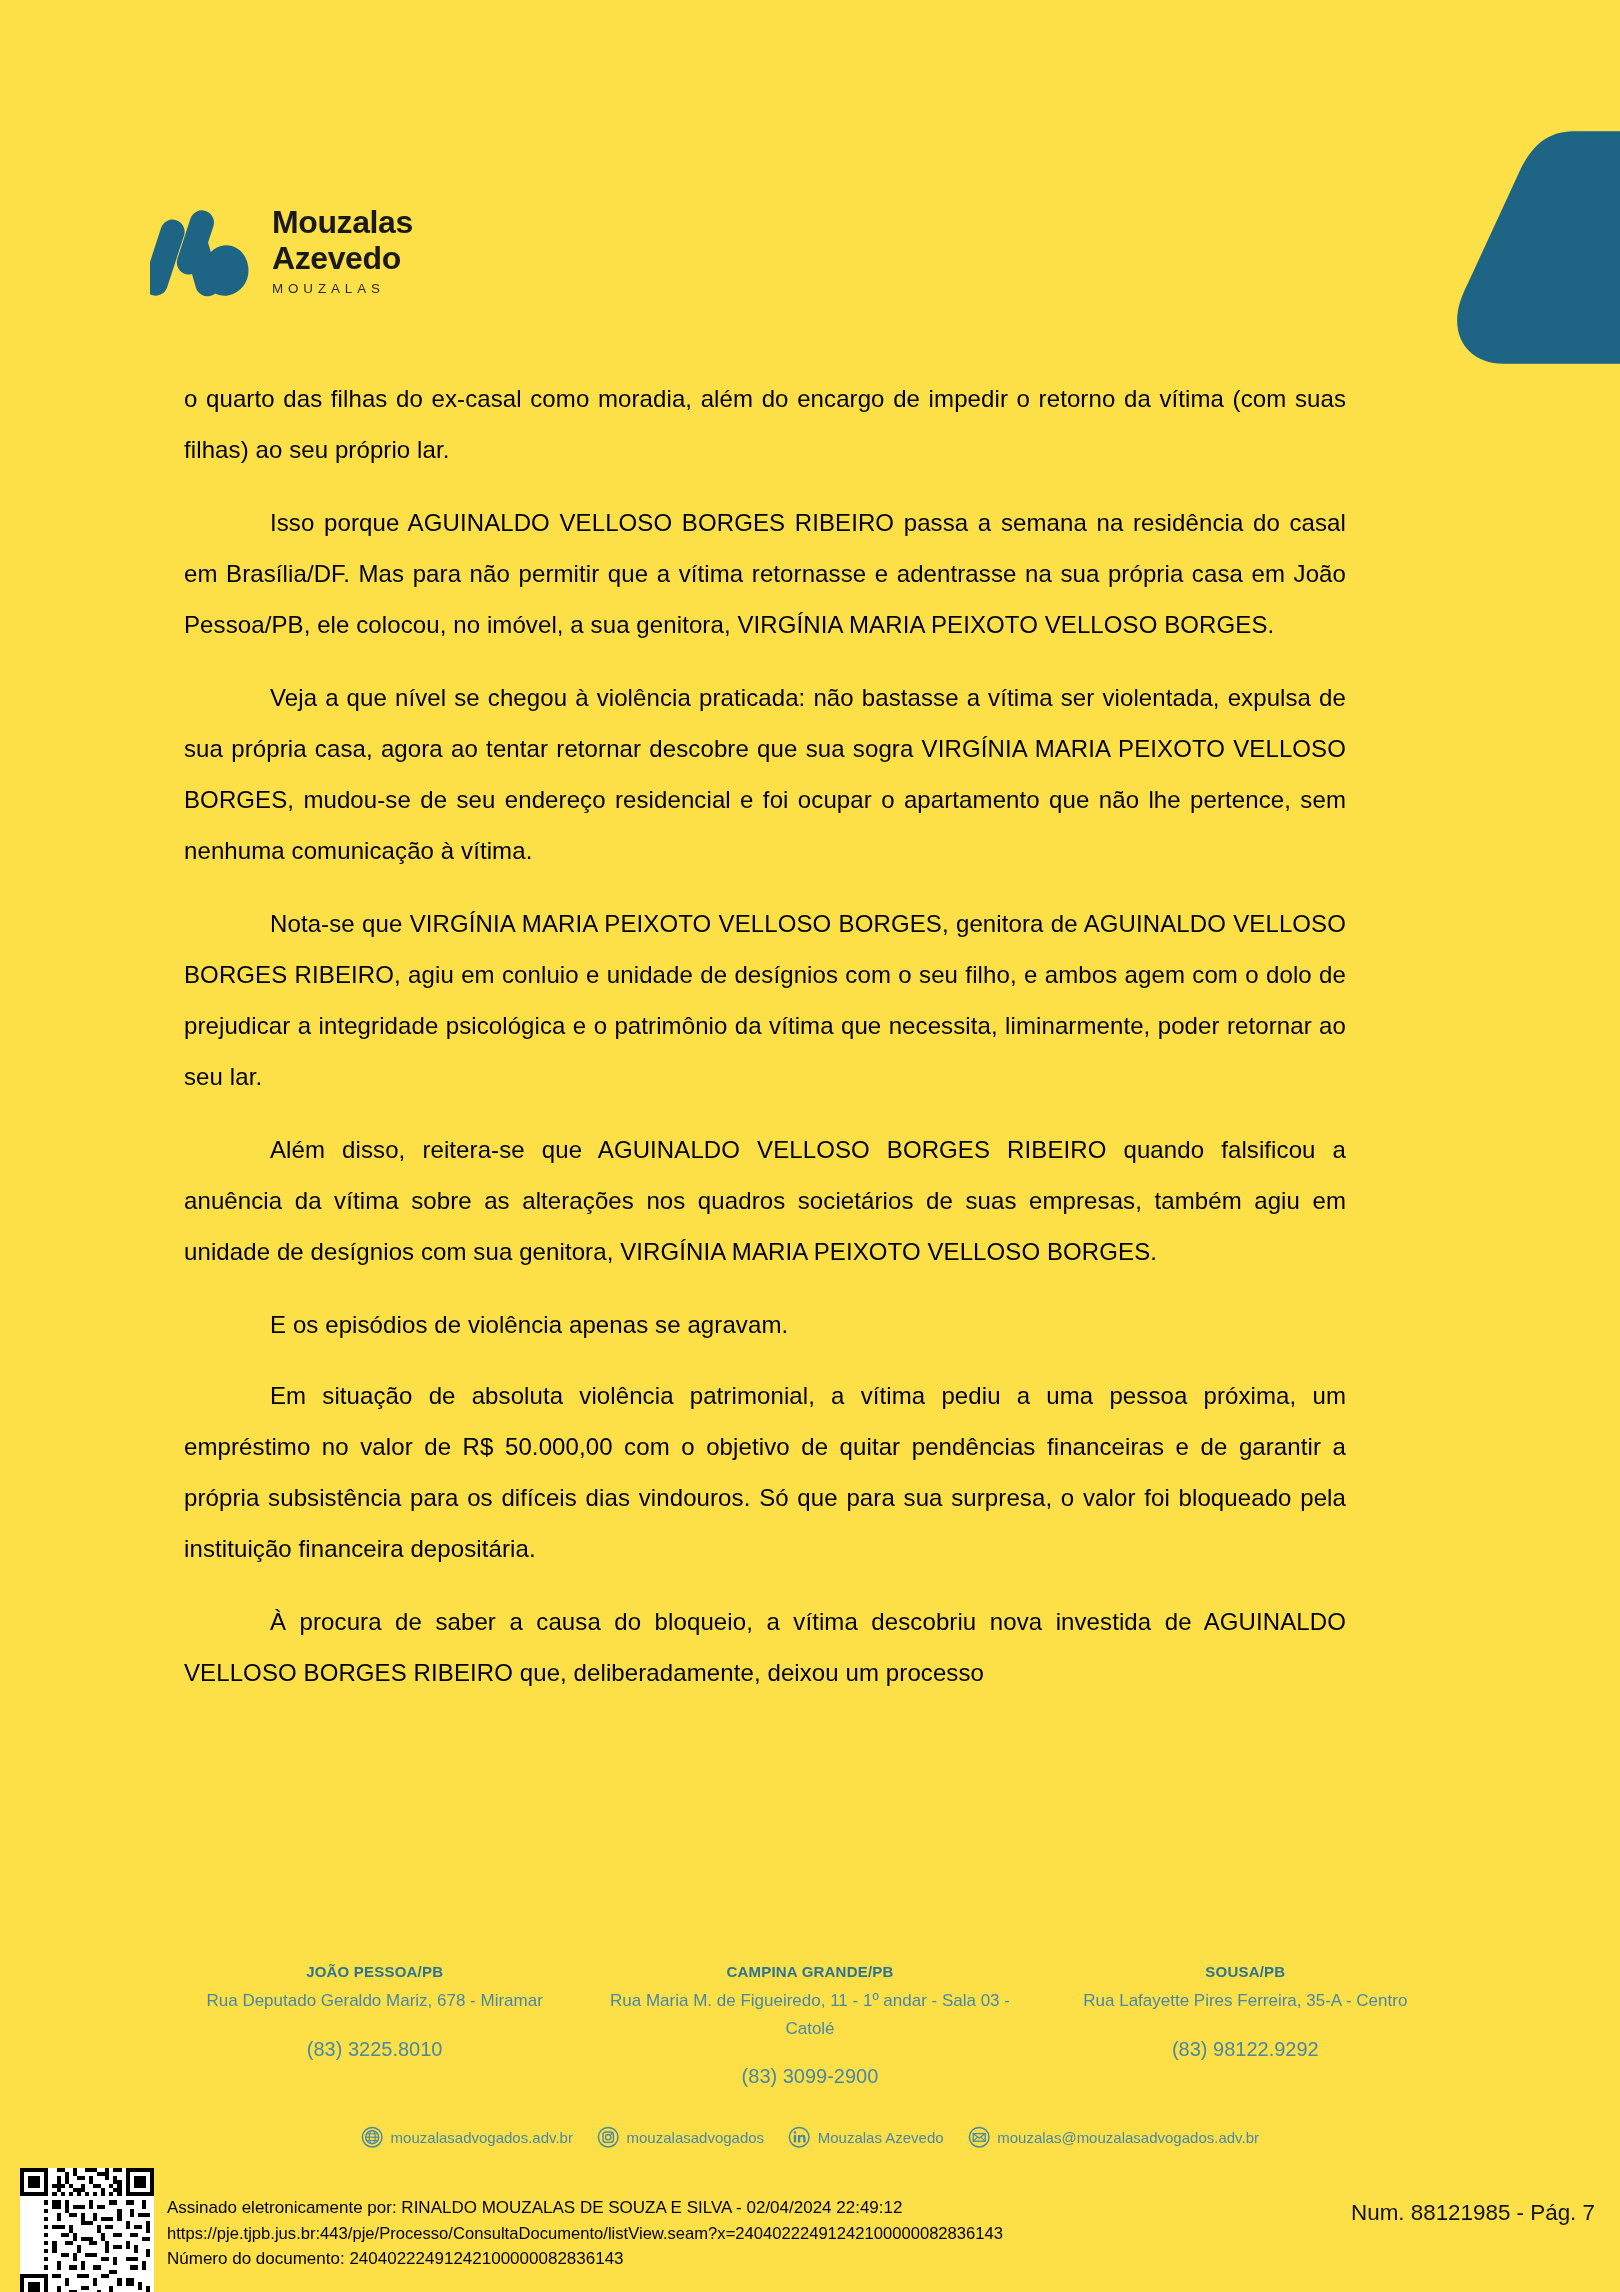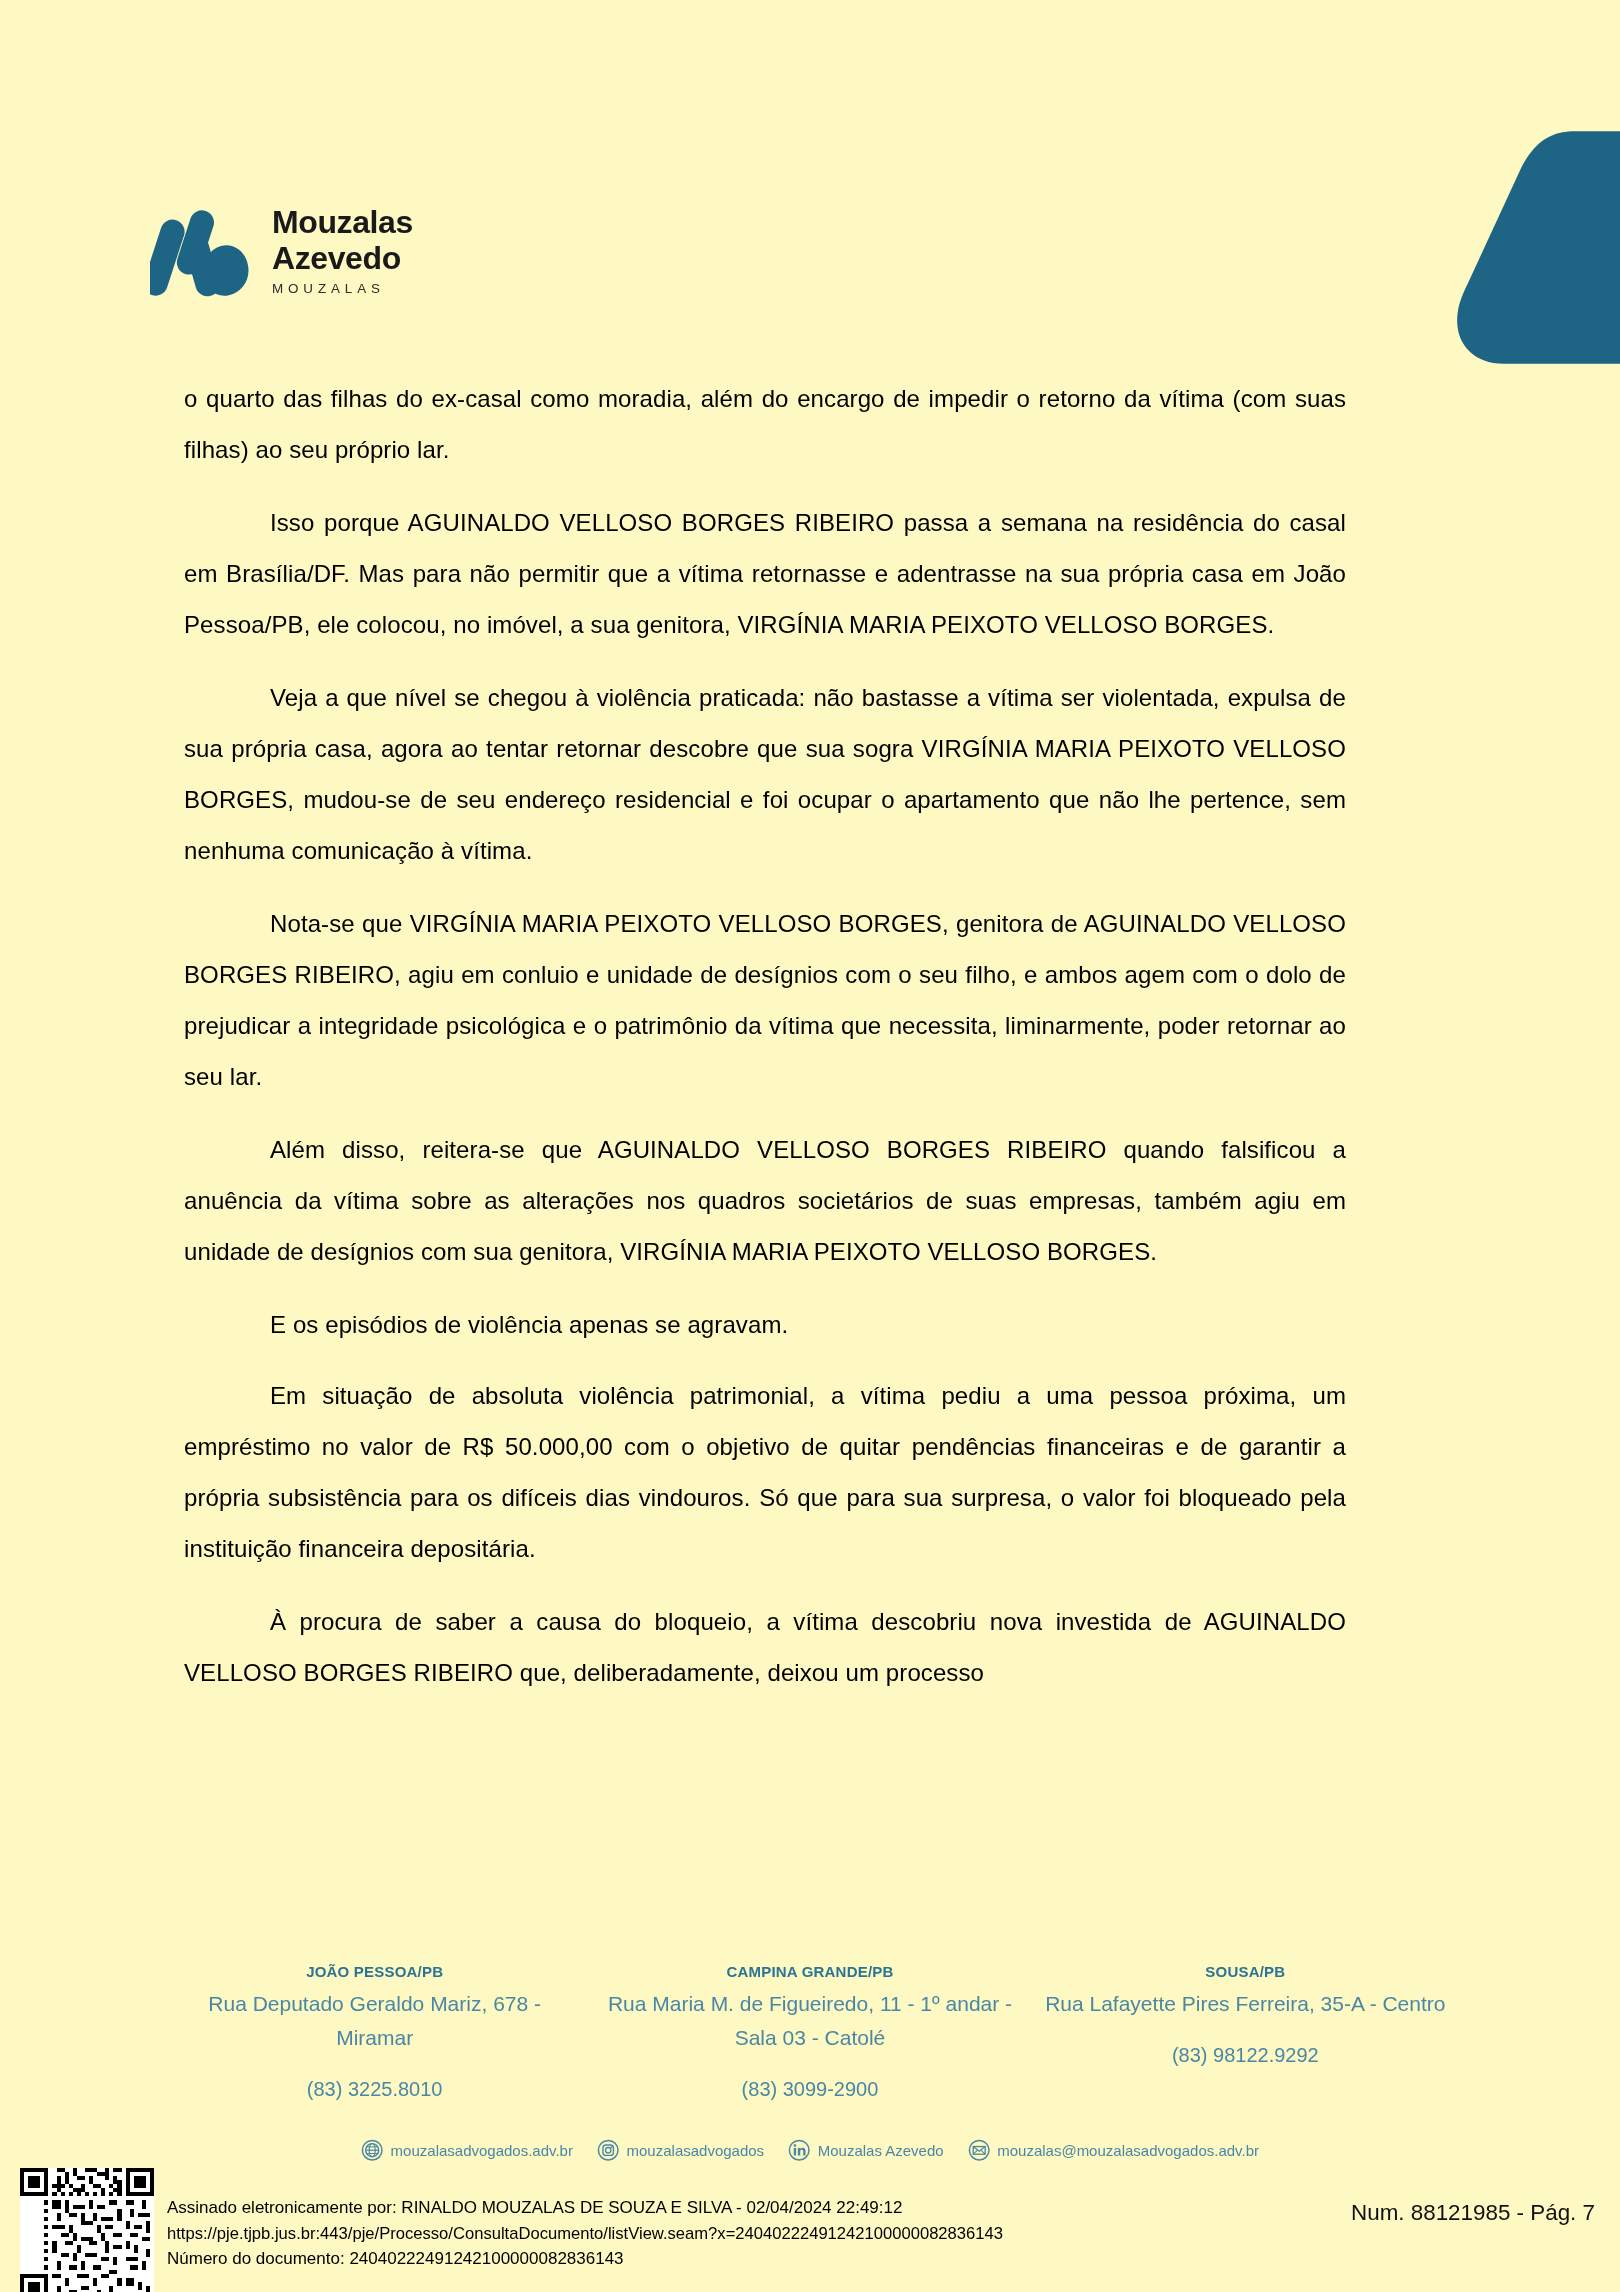--- a/index.html
+++ b/index.html
@@ -13,21 +13,21 @@
     position: relative;
     font-family: "Liberation Sans", sans-serif;
     color: #000000;
     overflow: hidden;
   }
 
   
   .page {
     position: absolute;
     inset: 0;
-    background: #fef9c3;
+    background: #fde047;
   }
 
   
   .header {
     position: absolute;
     top: 0;
     left: 0;
     right: 0;
     height: 358px;
   }
@@ -113,21 +113,21 @@
     text-align: center;
     line-height: 1.62;
   }
   .office-name {
     font-size: 15px;
     font-weight: bold;
     letter-spacing: 0.2px;
     color: #2b7494;
   }
   .office-addr {
-    font-size: 21px;
+    font-size: 17px;
     color: #4a87a6;
     margin-top: 2.7px;
   }
   .office-phone {
     font-size: 20px;
     color: #4a87a6;
     margin-top: 18px;
   }
 
   .social-row {

